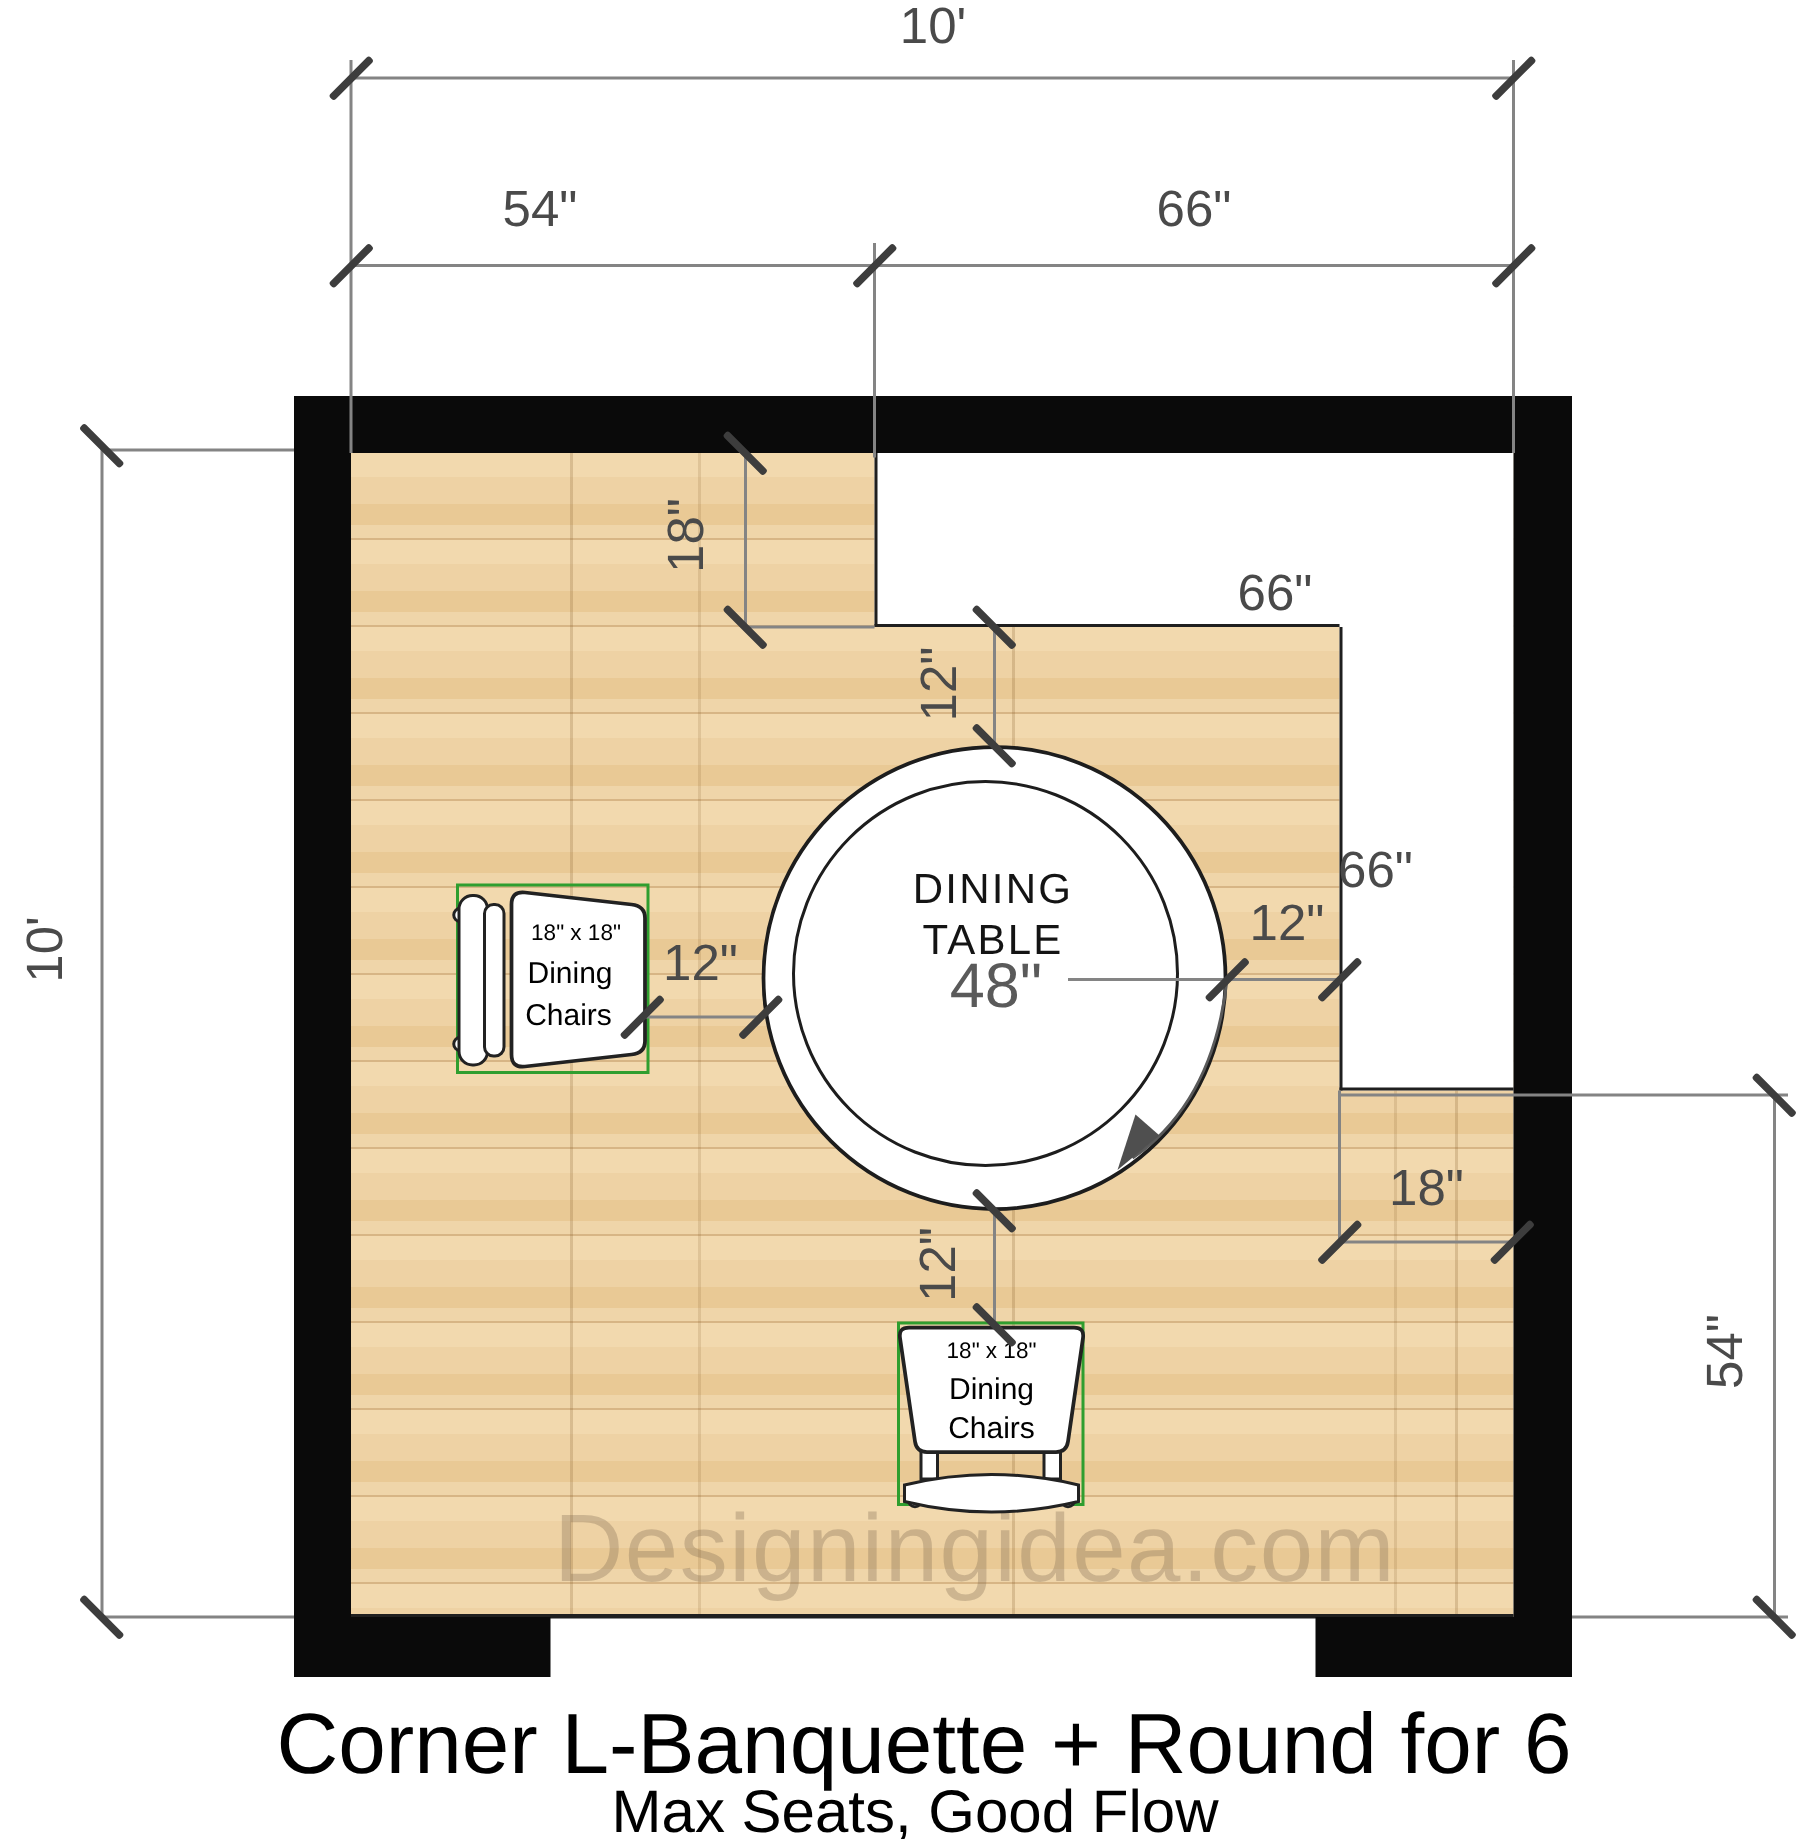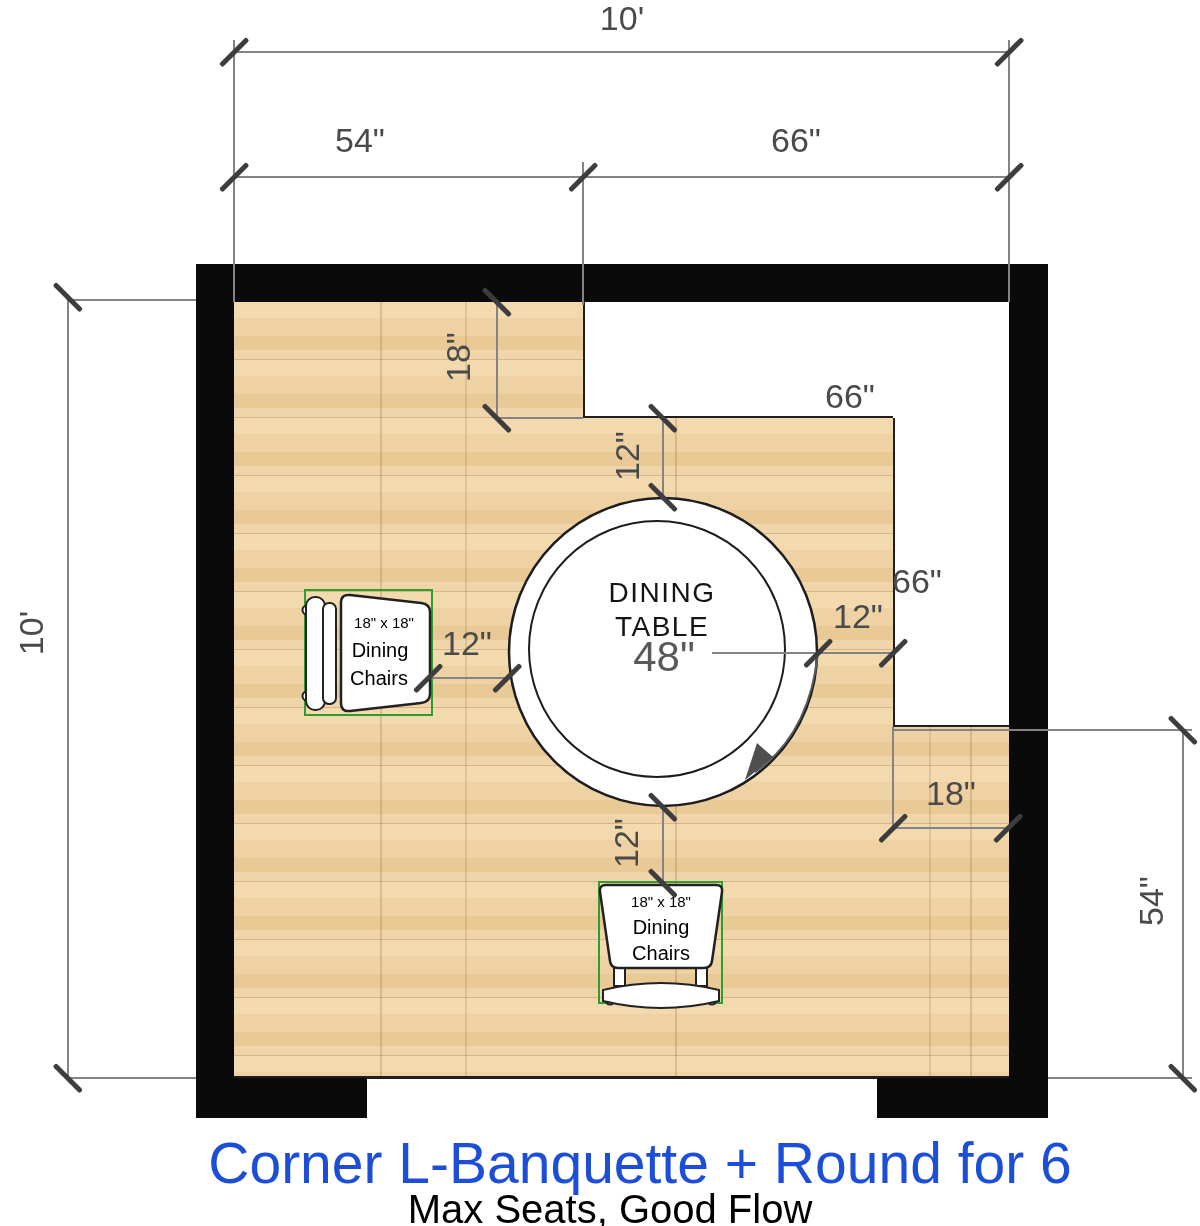--- a/index.html
+++ b/index.html
@@ -26,22 +26,22 @@
   
   .ctext{position:absolute;color:#000;white-space:nowrap;transform:translate(-50%,-50%);}
   .csz{font-size:15px;}
   .cnm{font-size:20px;}
   .tname{position:absolute;color:#141414;font-size:28px;letter-spacing:1.5px;white-space:nowrap;
          transform:translate(-50%,-50%);}
   .tdia{position:absolute;color:#5a5a5a;font-size:42px;white-space:nowrap;transform:translate(-50%,-50%);}
   
   .wmark{position:absolute;left:650px;top:1032px;transform:translate(-50%,-50%);
          font-size:64px;color:rgba(120,100,75,.30);letter-spacing:1px;white-space:nowrap;}
-  .title-main{position:absolute;left:640px;top:1163px;transform:translate(-50%,-50%);
-              font-size:57px;color:#1d4ed8;white-space:nowrap;}
+  .title-main{position:absolute;left:616px;top:1163px;transform:translate(-50%,-50%);
+              font-size:57px;color:#000000;white-space:nowrap;}
   .title-sub{position:absolute;left:610px;top:1209px;transform:translate(-50%,-50%);
              font-size:40px;color:#000;white-space:nowrap;}
   svg.overlay{position:absolute;left:0;top:0;pointer-events:none;}
 </style>
 </head>
 <body>
 
 <div id="canvas">
 
   <div class="wood"></div>
@@ -51,20 +51,21 @@
   <div class="banq" style="left:893px;top:418px;width:116px;height:309px;border-left:2px solid #1f1f1f;border-bottom:2px solid #1f1f1f;"></div>
 
   <div class="edge" style="left:234px;top:1076px;width:775px;height:2.5px;"></div>
 
   <div class="wall" style="left:196px;top:264px;width:852px;height:38px;"></div>
   <div class="wall" style="left:196px;top:264px;width:38px;height:854px;"></div>
   <div class="wall" style="left:1009px;top:264px;width:39px;height:854px;"></div>
   <div class="wall" style="left:196px;top:1078px;width:171px;height:40px;"></div>
   <div class="wall" style="left:877px;top:1078px;width:171px;height:40px;"></div>
 
+  <div class="wmark">Designingidea.com</div>
 
   <svg class="overlay" width="1200" height="1226" viewBox="0 0 1200 1226">
 
     <circle cx="663" cy="652" r="154" fill="#ffffff" stroke="#1d1d1d" stroke-width="2.5"></circle>
     <circle cx="657" cy="649" r="128" fill="#ffffff" stroke="#1d1d1d" stroke-width="2"></circle>
 
     <path d="M818 653 C 812 708 790 748 755 772" fill="none" stroke="#5a5a5a" stroke-width="2"></path>
     <polygon points="745,780 773,757 757,743" fill="#4f4f4f"></polygon>
 
     <rect x="305" y="590" width="127" height="125" fill="none" stroke="#2f9e2f" stroke-width="2"></rect>

